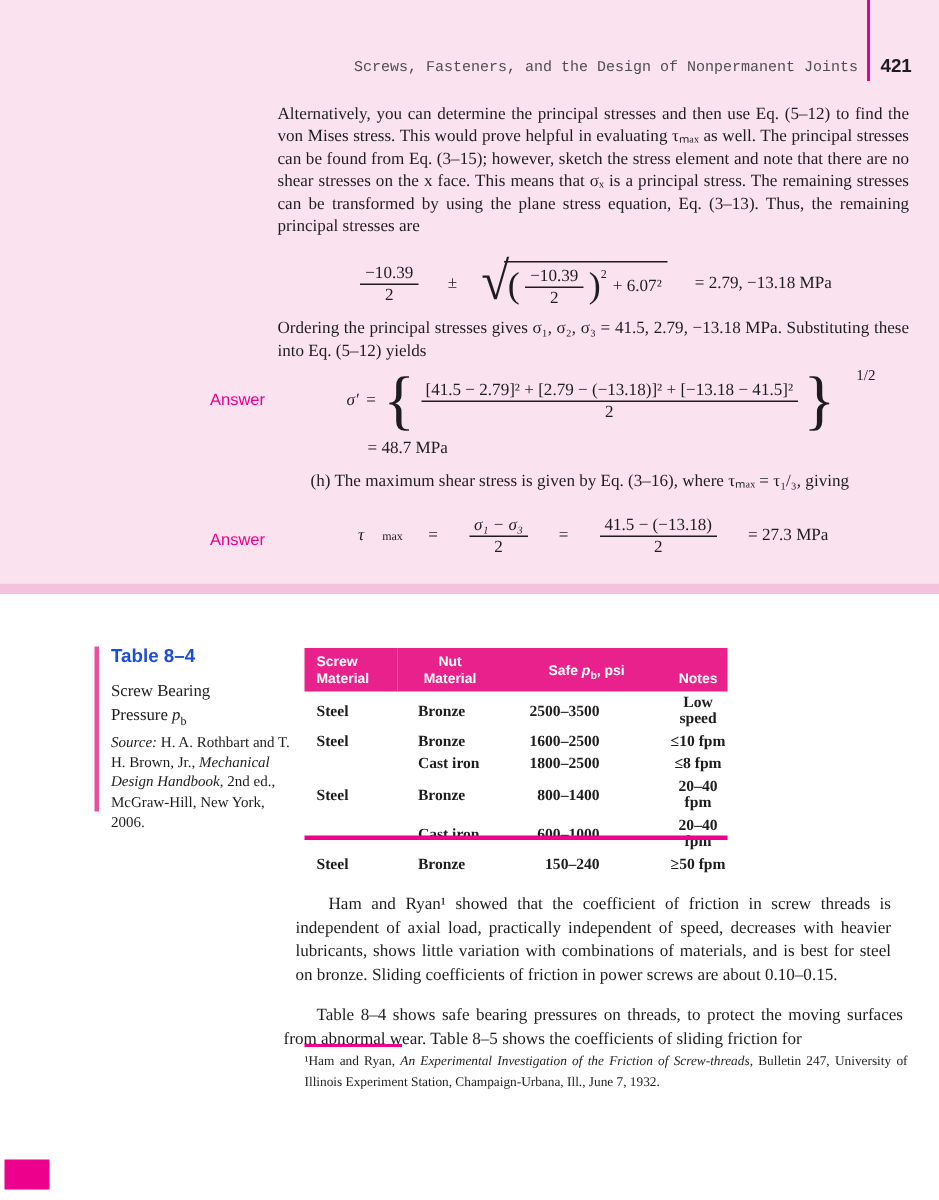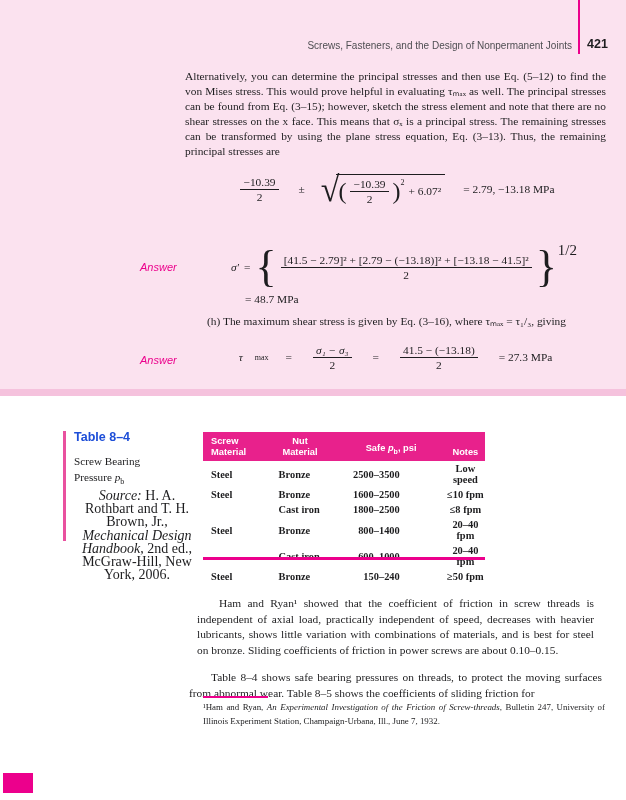--- a/index.html
+++ b/index.html
@@ -2,55 +2,55 @@
 <html><head>
 <meta charset="utf-8">
 <style>
   html,body{margin:0;padding:0;background:#9a9a9a;}
   .page{position:relative;width:626px;height:800px;background:#ffffff;overflow:hidden;
         color:#1d1d1f;font-family:"Liberation Serif",serif;}
   
   .pink-block{position:absolute;left:0;top:0;width:626px;height:389px;background:#fbe2ef;}
   .pink-strip{position:absolute;left:0;top:389px;width:626px;height:7px;background:#f5c2dd;}
   
-  .head-title{position:absolute;top:40px;right:54px;font-family:Liberation Sans, sans-serif;
+  .head-title{position:absolute;top:40px;right:54px;font-family:Liberation Mono, monospace;
               font-size:10px;color:#4e4e52;text-align:center;}
   .head-rule{position:absolute;left:578px;top:0;width:2px;height:54px;background:#ec008c;}
   .head-num{position:absolute;left:587px;top:37px;font-family:"Liberation Sans",sans-serif;
             font-weight:bold;font-size:12.5px;color:#1d1d1f;}
   
   .col{position:absolute;left:185px;width:421px;font-size:11.4px;line-height:14.9px;
        text-align:justify;}
   .indent{text-indent:22px;}
   .it{font-style:italic;}
   .answer{position:absolute;left:140px;font-family:"Liberation Sans",sans-serif;
-          font-size:11px;color:#ec008c;font-style:italic;}
+          font-size:11px;color:#ec008c;}
   
   .eq{position:absolute;font-size:11.4px;display:flex;align-items:center;white-space:nowrap;}
   .eq-center{left:185px;width:421px;justify-content:center;gap:12px;}
   .frac{display:inline-flex;flex-direction:column;text-align:center;vertical-align:middle;margin:0 4px;}
   .frac .n{display:block;padding:0 3px 1px 3px;}
   .frac .d{display:block;border-top:1px solid #1d1d1f;padding:1px 3px 0 3px;}
   .pm{margin:0 4px;}
   .sqrt{display:inline-flex;align-items:center;}
   .radsign{font-size:34px;line-height:1;font-weight:400;transform:scaleY(1.05);margin-right:-3px;}
   .radbody{display:inline-flex;align-items:center;border-top:1.4px solid #1d1d1f;padding:3px 4px 0 2px;}
   .bigp{font-size:24px;line-height:1;font-weight:400;}
   .supexp{font-size:8px;position:relative;top:-9px;}
   .brace{font-size:44px;line-height:1;font-weight:400;}
-  .brace-exp{font-size:15px;position:relative;top:-17px;margin-left:1px;}
+  .brace-exp{font-size:10px;position:relative;top:-17px;margin-left:14px;}
   .sb{font-size:8px;vertical-align:-3px;}
   
   .t84-vrule{position:absolute;left:63px;top:431px;width:2.5px;height:110px;background:#e9519f;}
   .t84-title{position:absolute;left:74px;top:430px;font-family:"Liberation Sans",sans-serif;
              font-weight:bold;font-size:12.5px;color:#1d4ed8;}
   .t84-cap1{position:absolute;left:74px;top:455px;font-size:11.2px;}
   .t84-cap2{position:absolute;left:74px;top:471px;font-size:11.2px;}
-  .t84-src{position:absolute;left:74px;top:489px;width:126px;font-size:14px;line-height:13.2px;
-           text-align:center;}
+  .t84-src{position:absolute;left:74px;top:489px;width:126px;font-size:10px;line-height:13.2px;
+           text-align:left;}
   
   .t84{position:absolute;left:203px;top:432px;width:282px;border-collapse:collapse;
        font-size:10.4px;color:#1d1d1f;}
   .t84 th{background:#e8218c;color:#ffffff;font-family:"Liberation Sans",sans-serif;
           font-weight:bold;font-size:9.3px;line-height:10.5px;padding:4px 1px;
           vertical-align:bottom;text-align:center;}
   .t84 td{padding:2px 0;font-weight:bold;}
   .t84 .c1{width:66px;text-align:left;padding-left:8px;}
   .t84 .c2{width:78px;text-align:left;padding-left:14px;}
   .t84 .c3{width:92px;text-align:right;padding-right:46px;}
@@ -92,20 +92,21 @@
           <span class="d">2</span>
         </span>
         <span class="bigp">)</span>
         <span class="supexp">2</span>
         <span style="margin-left:4px;">+ 6.07²</span>
       </span>
     </span>
     <span style="margin-left:6px;">= 2.79, −13.18 MPa</span>
   </div>
 
+  <p class="col" style="top:212px;margin:0;">Ordering the principal stresses gives σ₁, σ₂, σ₃ = 41.5, 2.79, −13.18 MPa. Substituting these into Eq. (5–12) yields</p>
 
   <div class="answer" style="top:261px;">Answer</div>
   <div class="eq" style="left:231px;top:244px;height:46px;">
     <span class="it">σ′</span>
     <span style="margin:0 5px;">=</span>
     <span class="brace">{</span>
     <span class="frac">
       <span class="n">[41.5 − 2.79]² + [2.79 − (−13.18)]² + [−13.18 − 41.5]²</span>
       <span class="d">2</span>
     </span>

